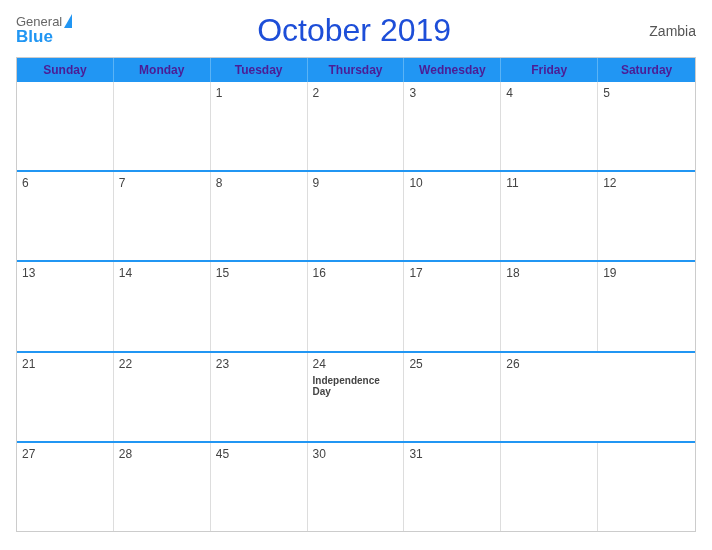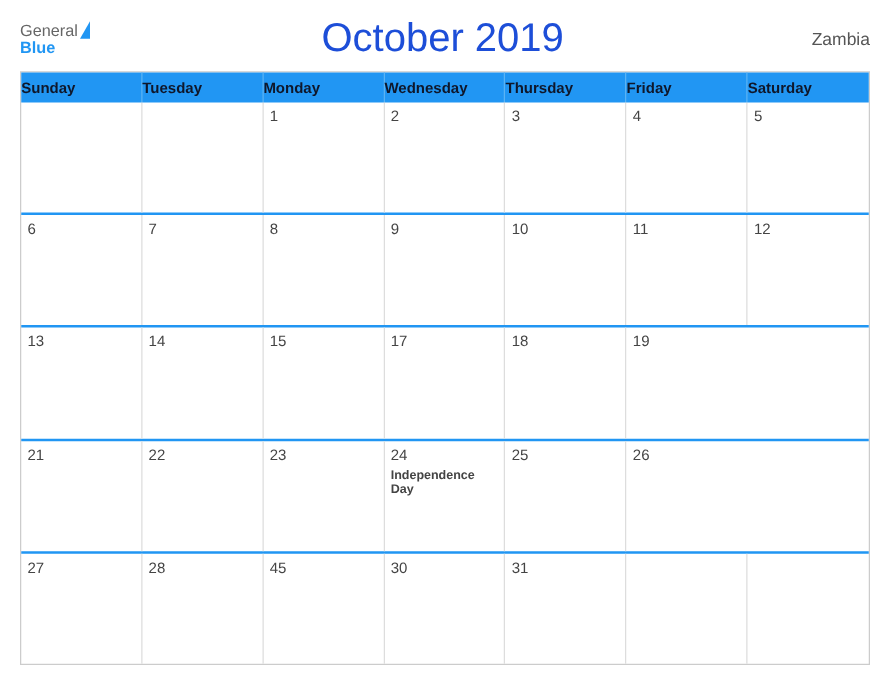--- a/index.html
+++ b/index.html
@@ -62,24 +62,24 @@
       display: flex;
       flex-direction: column;
       border: 1px solid #ccc;
     }
     .cal-header-row {
       display: grid;
       grid-template-columns: repeat(7, 1fr);
       background: #2196F3;
     }
     .cal-header-cell {
-      color: #0f172a;
+      color: #4c1d95;
       font-size: 12px;
       font-weight: bold;
-      text-align: left;
+      text-align: center;
       padding: 5px 0;
       border-right: 1px solid #5ab3f5;
     }
     .cal-header-cell:last-child {
       border-right: none;
     }
     .cal-body {
       flex: 1;
       display: flex;
       flex-direction: column;
@@ -124,34 +124,34 @@
 <body>
 
 <div class="page">
 
   <div class="header">
     <div class="logo-wrapper">
       <div class="logo-row1">
         <span style="font-size:13px;color:#666;font-weight:normal;">General</span>
         <div class="logo-triangle"></div>
       </div>
-      <span style="font-size:13px;color:#2196F3;font-weight:bold;margin-top:-2px;">Blue</span>
+      <span style="font-size:17px;color:#2196F3;font-weight:bold;margin-top:-2px;">Blue</span>
     </div>
     <div class="title">October 2019</div>
     <div class="country">Zambia</div>
   </div>
 
   <div class="calendar">
 
     <div class="cal-header-row">
       <div class="cal-header-cell">Sunday</div>
+      <div class="cal-header-cell">Monday</div>
       <div class="cal-header-cell">Tuesday</div>
-      <div class="cal-header-cell">Monday</div>
+      <div class="cal-header-cell">Thursday</div>
       <div class="cal-header-cell">Wednesday</div>
-      <div class="cal-header-cell">Thursday</div>
       <div class="cal-header-cell">Friday</div>
       <div class="cal-header-cell">Saturday</div>
     </div>
 
     <div class="cal-body">
 
       <div class="cal-week">
         <div class="cal-cell empty">
             <span class="day-num"></span>
           </div>
@@ -203,20 +203,23 @@
         <div class="cal-cell">
             <span class="day-num">13</span>
           </div>
         <div class="cal-cell">
             <span class="day-num">14</span>
           </div>
         <div class="cal-cell">
             <span class="day-num">15</span>
           </div>
         <div class="cal-cell">
+            <span class="day-num">16</span>
+          </div>
+        <div class="cal-cell">
             <span class="day-num">17</span>
           </div>
         <div class="cal-cell">
             <span class="day-num">18</span>
           </div>
         <div class="cal-cell">
             <span class="day-num">19</span>
           </div>
       </div>
 

